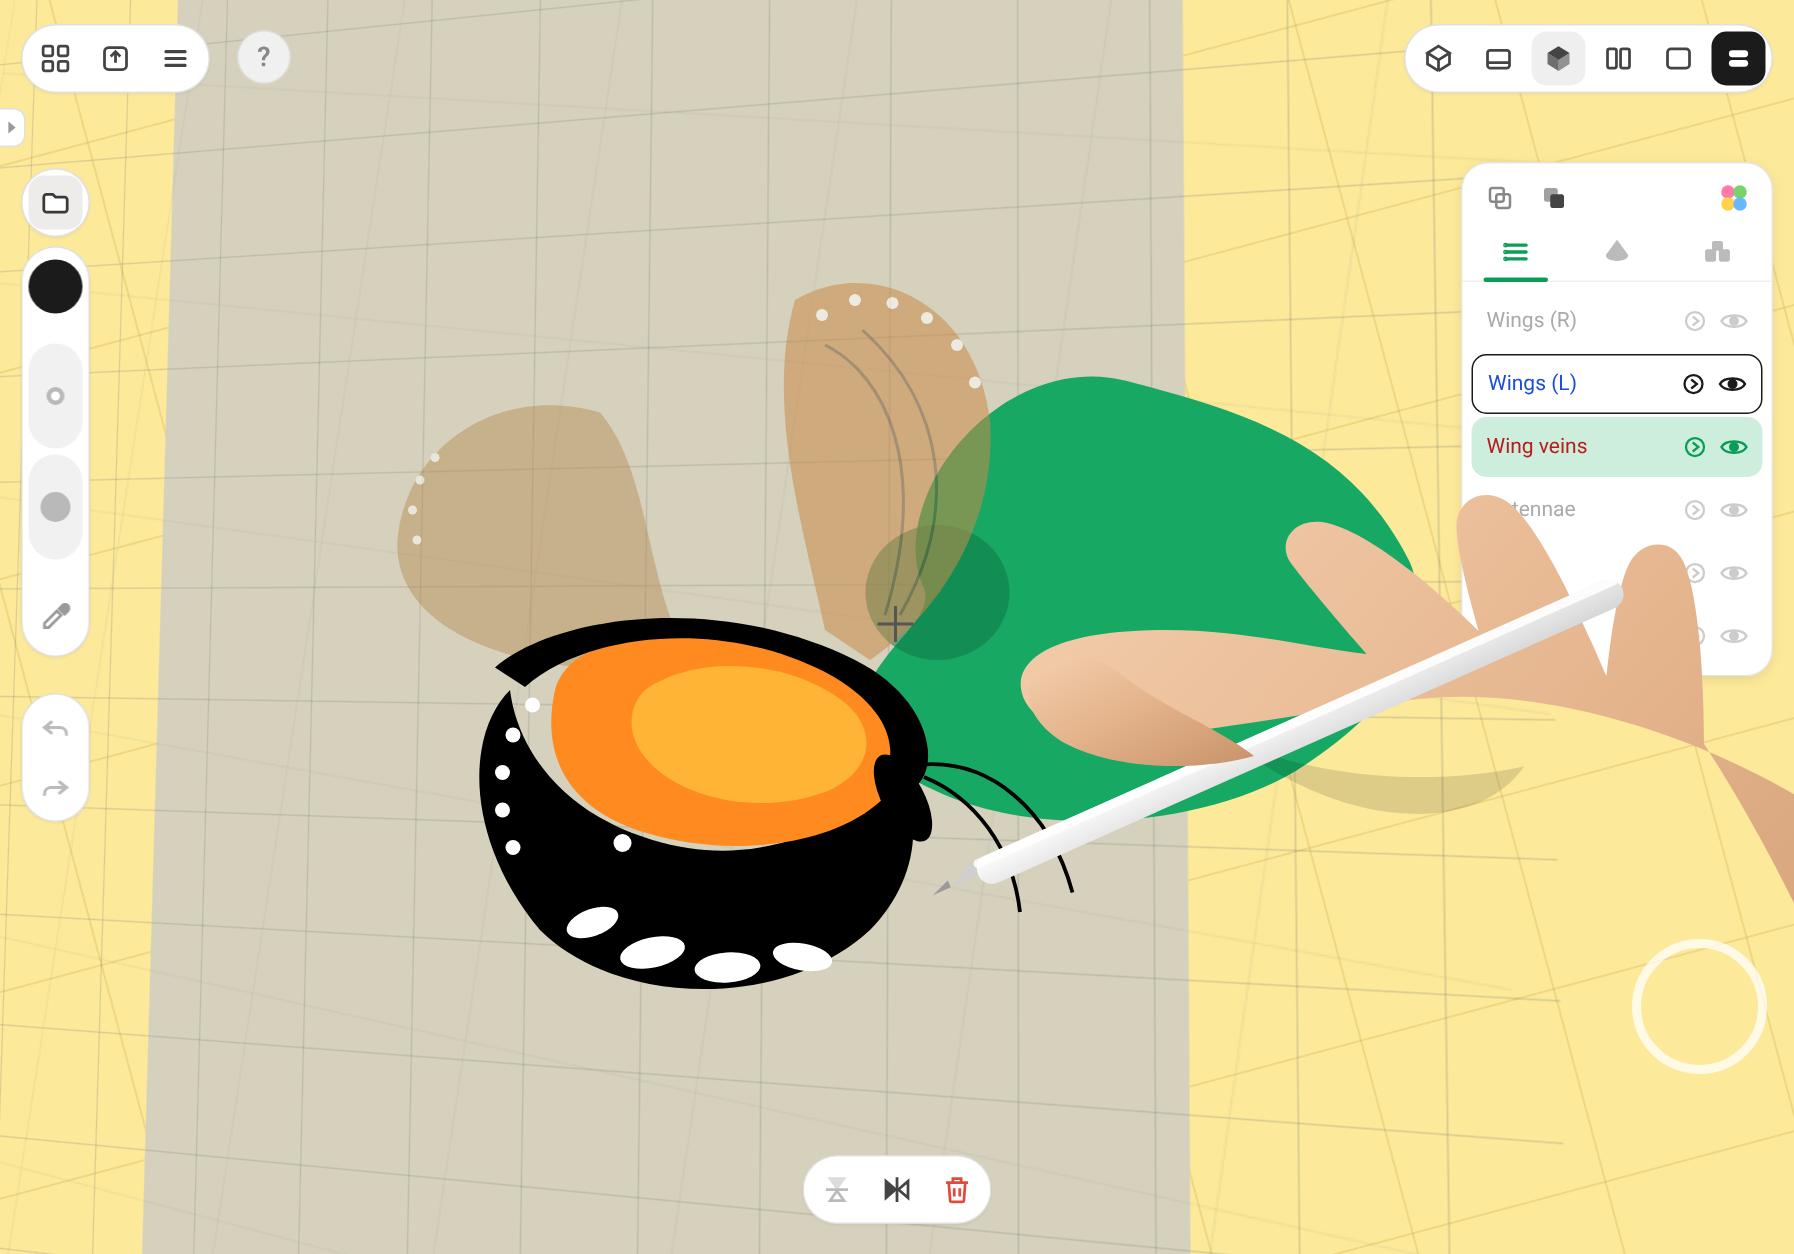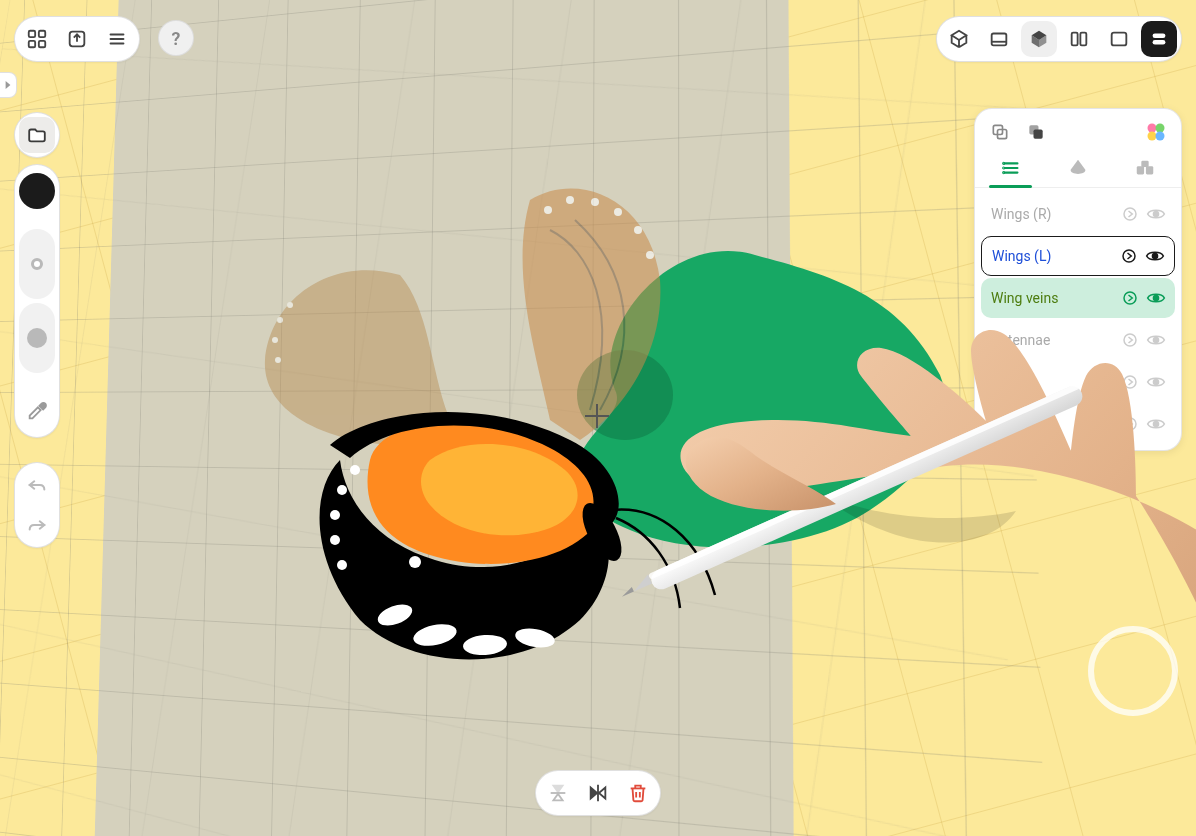--- a/index.html
+++ b/index.html
@@ -180,21 +180,21 @@
     display:flex; align-items:center;
     height:40px; border-radius:10px;
     padding: 0 6px 0 10px;
     font-size:14px; color:#aaa;
     cursor:pointer;
   }
   .layer .lbl{ flex:1; white-space:nowrap; overflow:hidden; text-overflow:ellipsis;}
   .layer .licon{ width:26px;height:26px;display:flex;align-items:center;justify-content:center;color:#bbb;}
   .layer.sel { border:1.5px solid #1b1b1b; color:#1d4ed8; }
   .layer.sel .licon{ color:#1b1b1b;}
-  .layer.feat { background:#cdeedd; color:#4d7c0f; }
+  .layer.feat { background:#cdeedd; color:#b91c1c; }
   .layer.feat .licon{ color:#0a9d58;}
   .layer.dim .licon{ color:#ccc;}
   
   
   .hand {
     position:absolute;
     right:-40px; bottom:-140px;
     width:720px; height:720px;
     pointer-events:none;
   }

